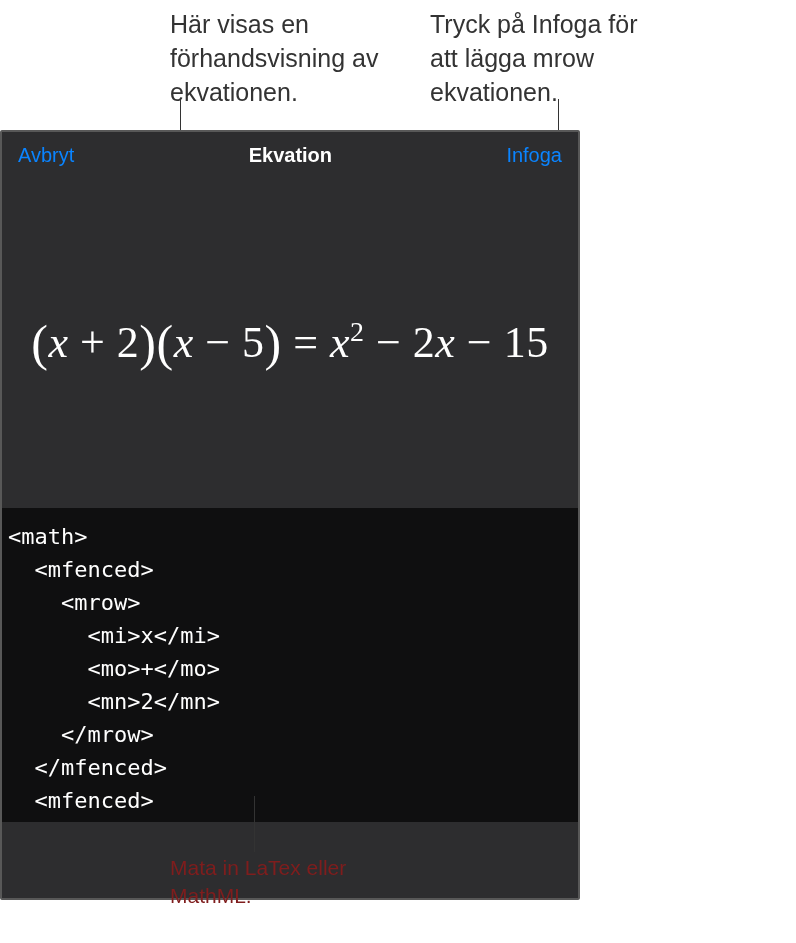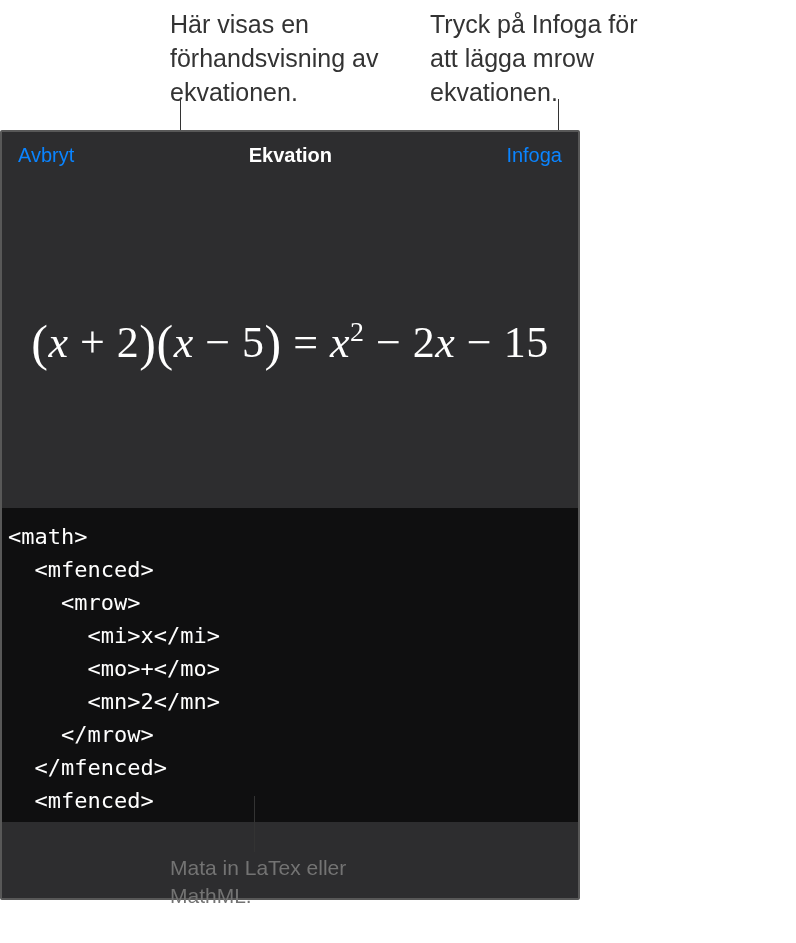--- a/index.html
+++ b/index.html
@@ -119,21 +119,21 @@
       left: 254px;
       top: 796px;
       width: 1px;
       height: 56px;
       background: #333;
     }
     .callout-bottom {
       position: absolute;
       left: 170px;
       top: 854px;
-      color: #737373;
+      color: #7f1d1d;
       font-size: 21px;
       line-height: 1.35;
       width: 260px;
     }
   </style>
 </head>
 <body>
 
 <div class="callout-top">
   <div class="left">Här visas en förhandsvisning av ekvationen.</div>

